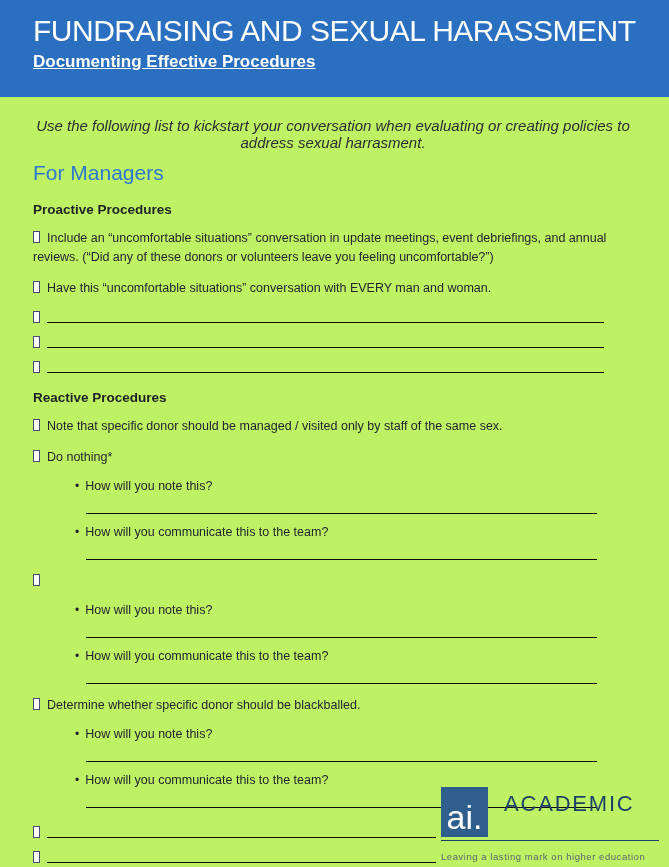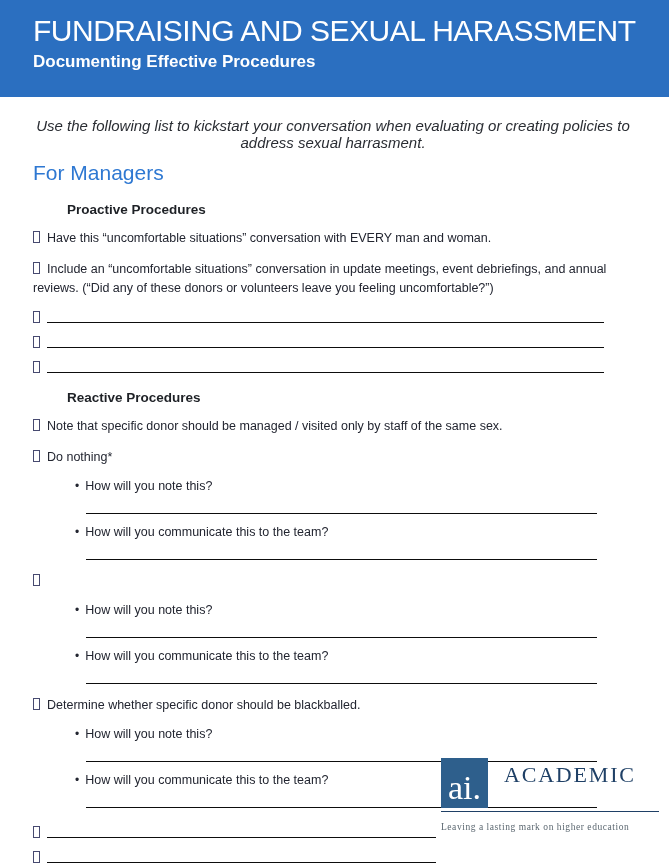--- a/index.html
+++ b/index.html
@@ -1,44 +1,44 @@
 <!DOCTYPE html>
 <html><head>
 <meta charset="utf-8">
 <style>
   * { margin:0; padding:0; box-sizing:border-box; }
   html,body { background:#e8e8e8; }
   body { font-family:"Liberation Sans", sans-serif; }
   .page{
-    position:relative; width:669px; height:867px; background:#ffffff;
+    position:relative; width:669px; height:867px; background:#bef264;
     margin:0 auto; overflow:hidden; color:#202329;
   }
   
   .band{
     width:669px; height:97px; background:#2b6fc0;
     padding:13px 20px 0 33px; color:#ffffff;
   }
   .band h1{
     font-size:30px; font-weight:500; letter-spacing:-0.5px; line-height:36px;
     white-space:nowrap;
   }
   .band h2{
-    font-size:17px; font-weight:700; margin-top:3px; letter-spacing:0;
+    font-size:17px; font-weight:700; margin-top:3px; letter-spacing:0;text-decoration:underline;
   }
   
   .content{ padding:0 36px 0 33px; }
   .intro{
     margin-top:20px; text-align:center; font-style:italic;
     font-size:15px; color:#2a2d33;
   }
   .section-h{
     margin-top:10px; font-size:21px; font-weight:500; color:#2e78d2;
   }
   .sub-h{
-    margin-top:17px; font-size:13.5px; font-weight:700; color:#1e2126;margin-left:34px;
+    margin-top:17px; font-size:13.5px; font-weight:700; color:#1e2126;
   }
   .check-item{
     margin-top:12px; font-size:12.5px; line-height:19px; color:#222530;
     max-width:600px;
   }
   .cb{
     display:inline-block; width:7px; height:12px;
     border:1.2px solid #474a70; margin-right:7px;
     vertical-align:-1px; background:#fff;
   }
@@ -54,21 +54,21 @@
   .question{
     margin:12px 0 0 42px; font-size:12.5px; color:#222530;
   }
   .bullet{ font-size:12px; margin-right:6px; color:#222530; }
   .answer-line{
     margin:20px 0 0 53px; width:511px; height:0;
     border-bottom:1.5px solid #0d0d0d;
   }
   .q-gap{ margin-top:11px; }
   
-  .logo{ position:absolute; left:441px; top:758px; width:218px;font-family:Liberation Serif, serif; }
+  .logo{ position:absolute; left:441px; top:787px; width:218px; }
   .logo-top{ display:flex; align-items:flex-start; }
   .logo-square{
     width:47px; height:50px; background:#2e5f8c; color:#ffffff;
     display:flex; align-items:flex-end; justify-content:center;
     font-size:34px; line-height:30px; padding-bottom:5px; font-weight:400;
   }
   .logo-name{ margin-left:16px; padding-top:6px; }
   .logo-name .l1{
     font-size:22px; line-height:21px; letter-spacing:1.8px;
     color:#1f4066; font-weight:400;
@@ -94,23 +94,23 @@
   </header>
 
   <div class="content">
 
     <p class="intro">Use the following list to kickstart your conversation when evaluating or creating policies to address sexual harrasment.</p>
 
     <h2 class="section-h">For Managers</h2>
 
     <h3 class="sub-h">Proactive Procedures</h3>
 
+    <p class="check-item"><span class="cb"></span><span>Include an “uncomfortable situations” conversation in update meetings, event debriefings, and annual reviews. (“Did any of these donors or volunteers leave you feeling uncomfortable?”)</span></p>
+
     <p class="check-item"><span class="cb"></span><span>Have this “uncomfortable situations” conversation with EVERY man and woman.</span></p>
-
-    <p class="check-item"><span class="cb"></span><span>Include an “uncomfortable situations” conversation in update meetings, event debriefings, and annual reviews. (“Did any of these donors or volunteers leave you feeling uncomfortable?”)</span></p>
 
     <div class="blank-row">
         <span class="cb"></span>
         <span class="writeline long"></span>
       </div>
     <div class="blank-row">
         <span class="cb"></span>
         <span class="writeline long"></span>
       </div>
     <div class="blank-row">

